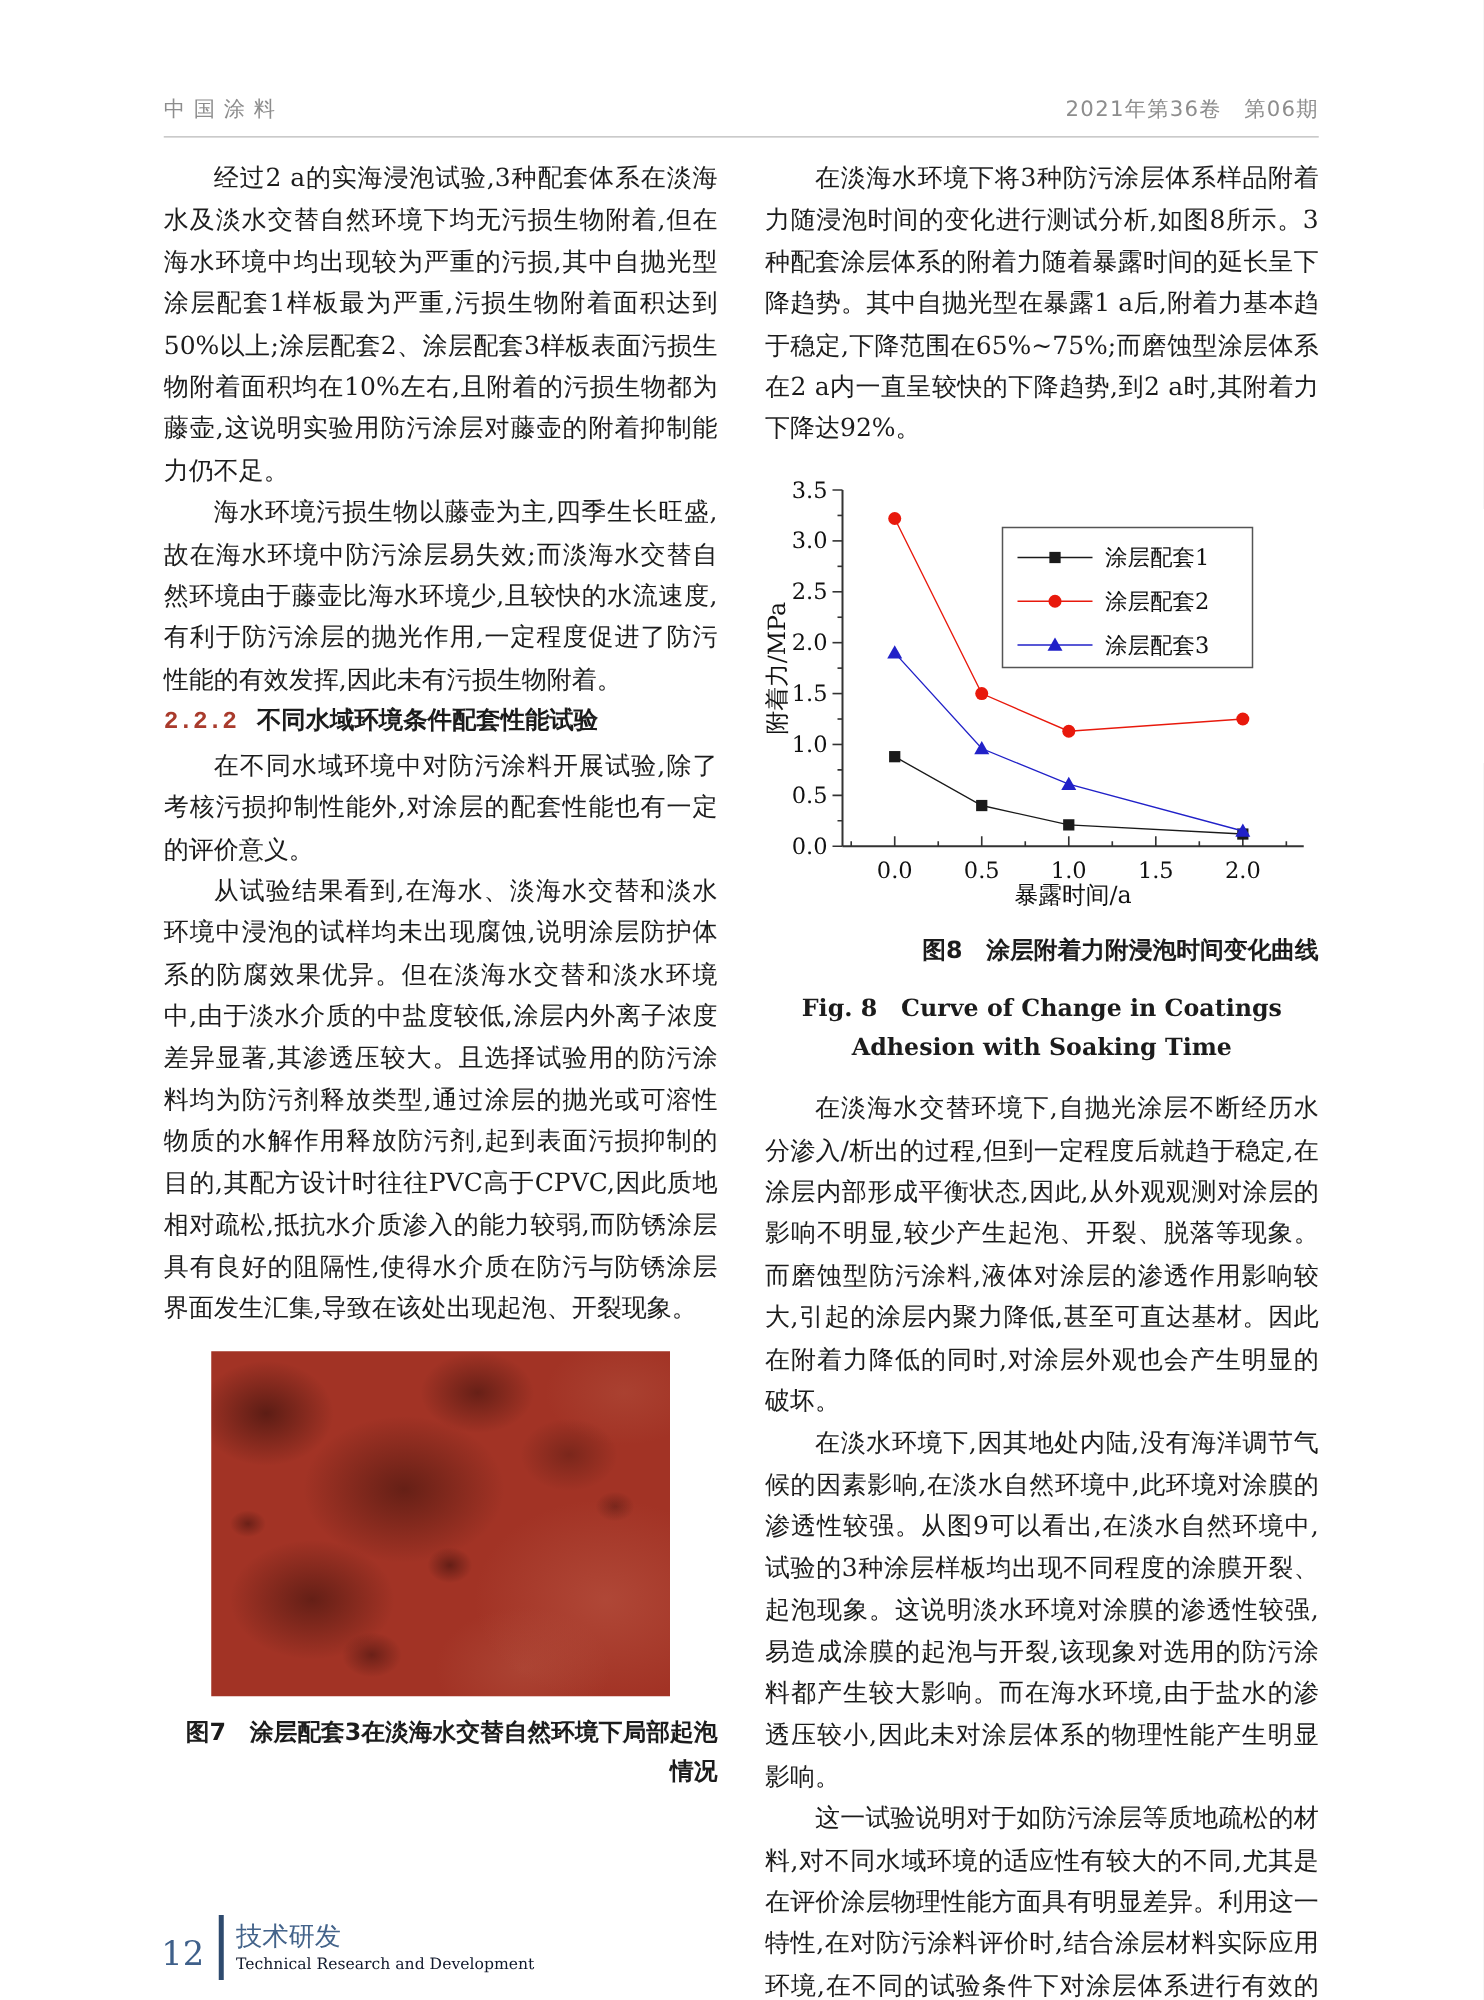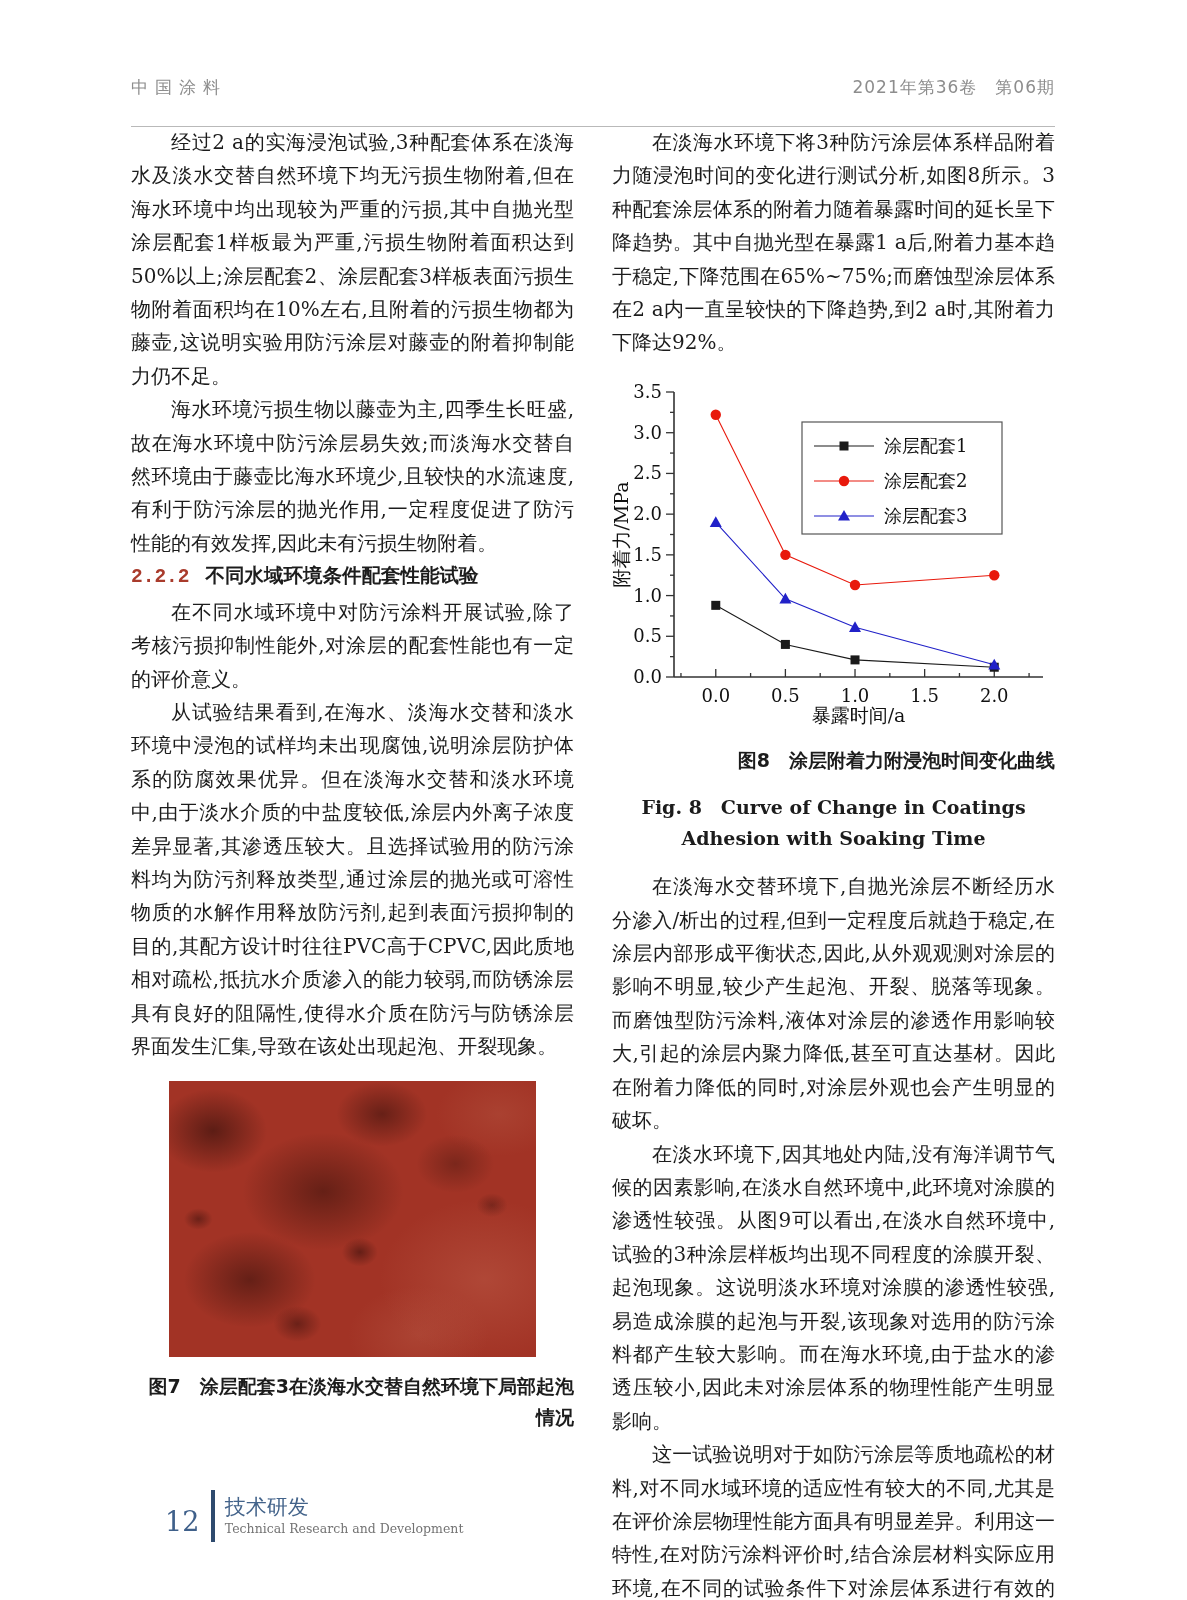--- a/index.html
+++ b/index.html
@@ -4,21 +4,21 @@
 <style>
   html,body{margin:0;padding:0;background:#e9e9e9;}
   .page{
     position:relative;width:1187px;height:1600px;background:#ffffff;
     font-family:"DejaVu Serif","Liberation Serif",serif;color:#1c1c1c;
     margin:0 auto;overflow:hidden;
   }
   .header{
     position:absolute;left:131px;top:76px;width:924px;
     display:flex;justify-content:space-between;align-items:flex-end;
-    padding-bottom:27px;border-bottom:1.5px solid #b9b9b9;
+    padding-bottom:10px;border-bottom:1.5px solid #b9b9b9;
     font-family:"DejaVu Sans","Liberation Sans",sans-serif;
     font-size:17px;color:#8d8d8d;
   }
   .journal-name{letter-spacing:7px;}
   .issue-info{letter-spacing:1px;}
   .columns{
     position:absolute;left:131px;top:126px;width:924px;
     display:flex;gap:38px;
   }
   .col{width:443px;font-size:20px;line-height:33.4px;text-align:justify;}
@@ -50,30 +50,30 @@
     font-family:"DejaVu Sans","Liberation Sans",sans-serif;
     font-size:19px;font-weight:700;line-height:31px;
   }
   .fig-caption-en{
     margin:16px 6px;text-align:center;font-weight:700;font-size:19px;line-height:31px;
   }
   figure{margin:0;}
   .chart-wrap{margin:24px 0 6px 0;text-align:center;}
   svg.chart{font-family:"DejaVu Serif","Liberation Serif",serif;}
   .footer{
-    position:absolute;left:129px;top:1490px;
-    display:flex;align-items:center;color:#43638a;margin-left:36px;
+    position:absolute;left:129px;top:1532px;
+    display:flex;align-items:center;color:#43638a;
   }
   .page-num{font-size:27px;color:#3f608a;margin-right:12px;padding-top:10px;}
   .footer-bar{width:3.5px;height:52px;background:#2e4a6e;margin-right:10px;}
   .footer-zh{
     font-family:"DejaVu Sans","Liberation Sans",sans-serif;
     font-size:21px;font-weight:400;color:#43638a;line-height:26px;
   }
-  .footer-en{font-size:12.5px;color:#737373;line-height:18px;}
+  .footer-en{font-size:12.5px;color:#0f172a;line-height:18px;}
 </style>
 </head>
 <body>
 
 <div class="page">
 
   <div class="header">
     <span class="journal-name">中国涂料</span>
     <span class="issue-info">2021年第36卷　第06期</span>
   </div>

